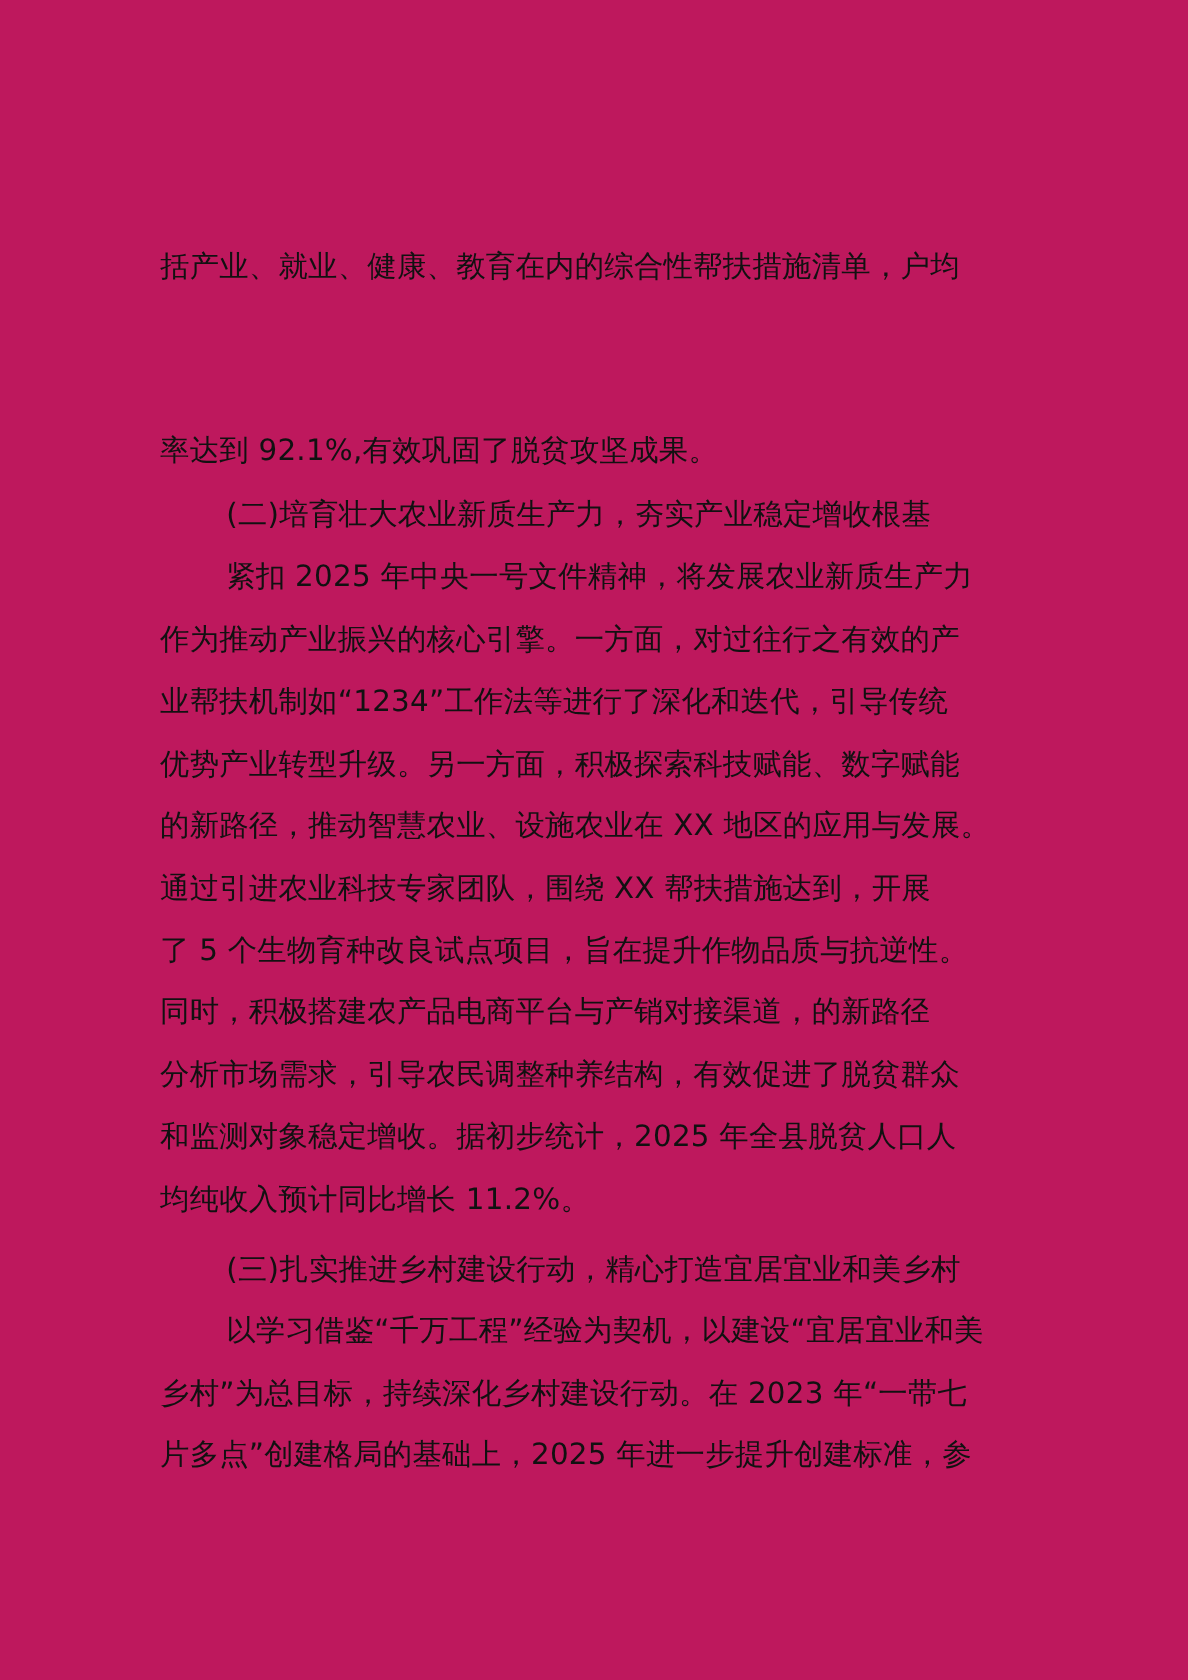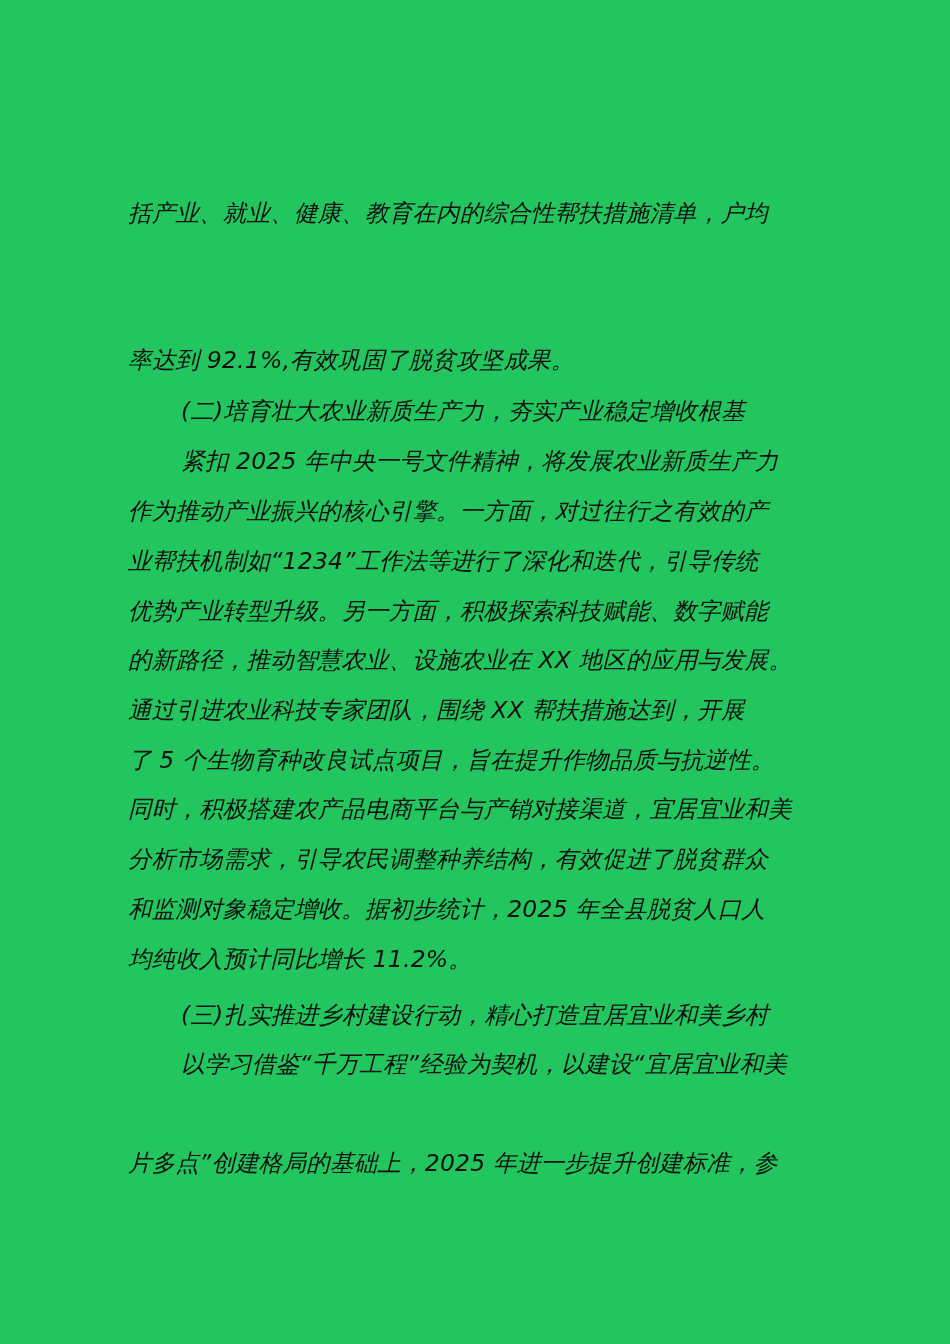--- a/index.html
+++ b/index.html
@@ -14,22 +14,21 @@
     overflow: hidden;
     font-family: "DejaVu Sans", sans-serif;
     color: #111111;
   }
   .page {
     position: absolute;
     left: 0;
     top: 0;
     width: 950px;
     height: 1344px;
-    background: #22c55e;
-    font-style: italic;
+    background: #be185d;
   }
   .line {
     position: absolute;
     left: 128px;
     white-space: nowrap;
     font-size: 23.5px;
     line-height: 30px;
     letter-spacing: 0.2px;
   }
   .indent {
@@ -43,20 +42,21 @@
   <div class="line" style="top:198px">括产业、就业、健康、教育在内的综合性帮扶措施清单，户均</div>
   <div class="line" style="top:345px">率达到 92.1%,有效巩固了脱贫攻坚成果。</div>
   <div class="line indent" style="top:396px">(二)培育壮大农业新质生产力，夯实产业稳定增收根基</div>
   <div class="line indent" style="top:446px">紧扣 2025 年中央一号文件精神，将发展农业新质生产力</div>
   <div class="line" style="top:496px">作为推动产业振兴的核心引擎。一方面，对过往行之有效的产</div>
   <div class="line" style="top:546px">业帮扶机制如“1234”工作法等进行了深化和迭代，引导传统</div>
   <div class="line" style="top:596px">优势产业转型升级。另一方面，积极探索科技赋能、数字赋能</div>
   <div class="line" style="top:645px">的新路径，推动智慧农业、设施农业在 XX 地区的应用与发展。</div>
   <div class="line" style="top:695px">通过引进农业科技专家团队，围绕 XX 帮扶措施达到，开展</div>
   <div class="line" style="top:745px">了 5 个生物育种改良试点项目，旨在提升作物品质与抗逆性。</div>
-  <div class="line" style="top:794px">同时，积极搭建农产品电商平台与产销对接渠道，宜居宜业和美</div>
+  <div class="line" style="top:794px">同时，积极搭建农产品电商平台与产销对接渠道，的新路径</div>
   <div class="line" style="top:844px">分析市场需求，引导农民调整种养结构，有效促进了脱贫群众</div>
   <div class="line" style="top:894px">和监测对象稳定增收。据初步统计，2025 年全县脱贫人口人</div>
   <div class="line" style="top:944px">均纯收入预计同比增长 11.2%。</div>
   <div class="line indent" style="top:1000px">(三)扎实推进乡村建设行动，精心打造宜居宜业和美乡村</div>
   <div class="line indent" style="top:1049px">以学习借鉴“千万工程”经验为契机，以建设“宜居宜业和美</div>
+  <div class="line" style="top:1099px">乡村”为总目标，持续深化乡村建设行动。在 2023 年“一带七</div>
   <div class="line" style="top:1148px">片多点”创建格局的基础上，2025 年进一步提升创建标准，参</div>
 </div>
 
 </body></html>

